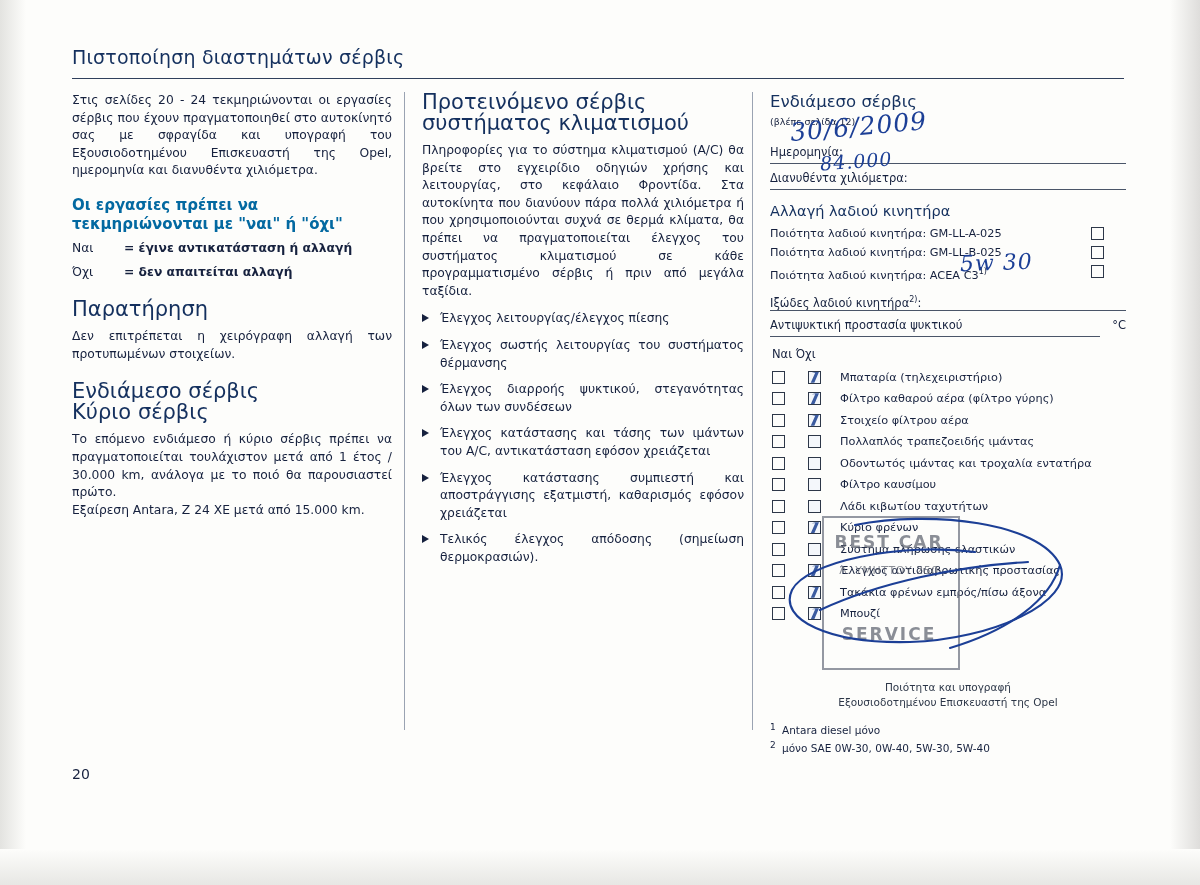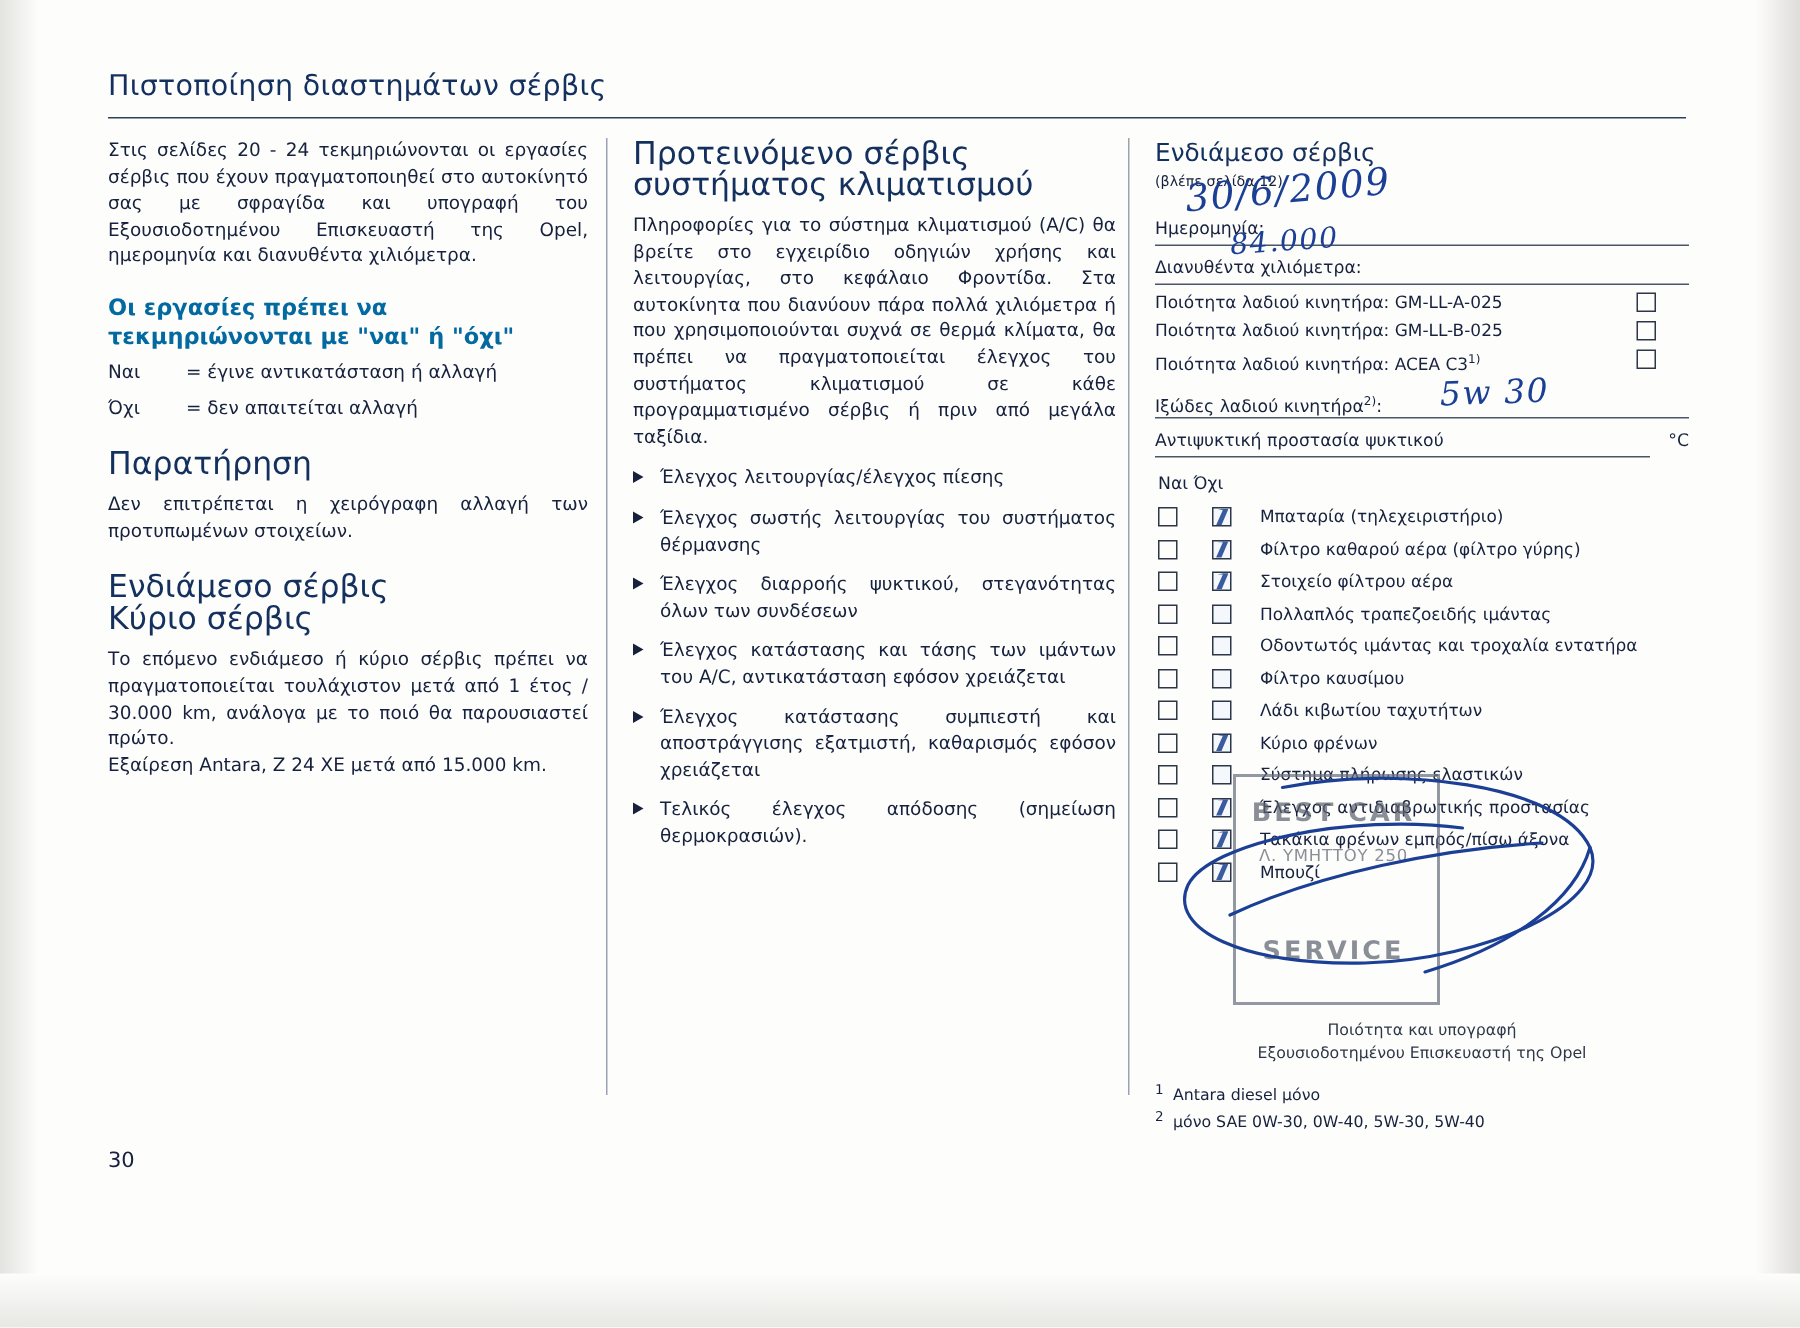--- a/index.html
+++ b/index.html
@@ -95,21 +95,21 @@
   }
   p.para {
     margin: 0 0 10px 0;
     text-align: justify;
   }
   p.tight { margin-bottom: 0; }
 
   .deflist { margin: 2px 0 6px 0; }
   .defrow { display: flex; margin-bottom: 6px; }
   .defkey { width: 52px; flex: 0 0 52px; }
-  .defval { flex: 1; }
+  .defval { flex: 1; font-weight: bold; }
 
   ul.bullets {
     list-style: none;
     margin: 4px 0 0 0;
     padding: 0;
   }
   ul.bullets li {
     position: relative;
     padding-left: 18px;
     margin-bottom: 9px;
@@ -356,20 +356,21 @@
 
       <div class="field-row">
         <span class="lbl">Ημερομηνία:</span>
         <span class="field-line"></span>
       </div>
       <div class="field-row">
         <span class="lbl">Διανυθέντα χιλιόμετρα:</span>
         <span class="field-line"></span>
       </div>
 
+      <div class="subhead">Αλλαγή λαδιού κινητήρα</div>
 
       <div class="oilrow">
         <span>Ποιότητα λαδιού κινητήρα: GM-LL-A-025</span>
         <span class="box"></span>
       </div>
       <div class="oilrow">
         <span>Ποιότητα λαδιού κινητήρα: GM-LL-B-025</span>
         <span class="box"></span>
       </div>
       <div class="oilrow">
@@ -463,21 +464,21 @@
           <span class="num">1</span>
           <span>Antara diesel μόνο</span>
         </div>
         <div class="fn">
           <span class="num">2</span>
           <span>μόνο SAE 0W-30, 0W-40, 5W-30, 5W-40</span>
         </div>
       </div>
     </div>
 
-    <div class="page-number">30</div>
+    <div class="page-number">20</div>
   </div>
 
   <div class="stamp">
     <div class="sbox"></div>
     <div class="sline l1">BEST CAR</div>
     <div class="sline l2">Λ. ΥΜΗΤΤΟΥ 250</div>
     <div class="sline l3">SERVICE</div>
   </div>
 
   <svg class="scribble" viewBox="0 0 330 220">

